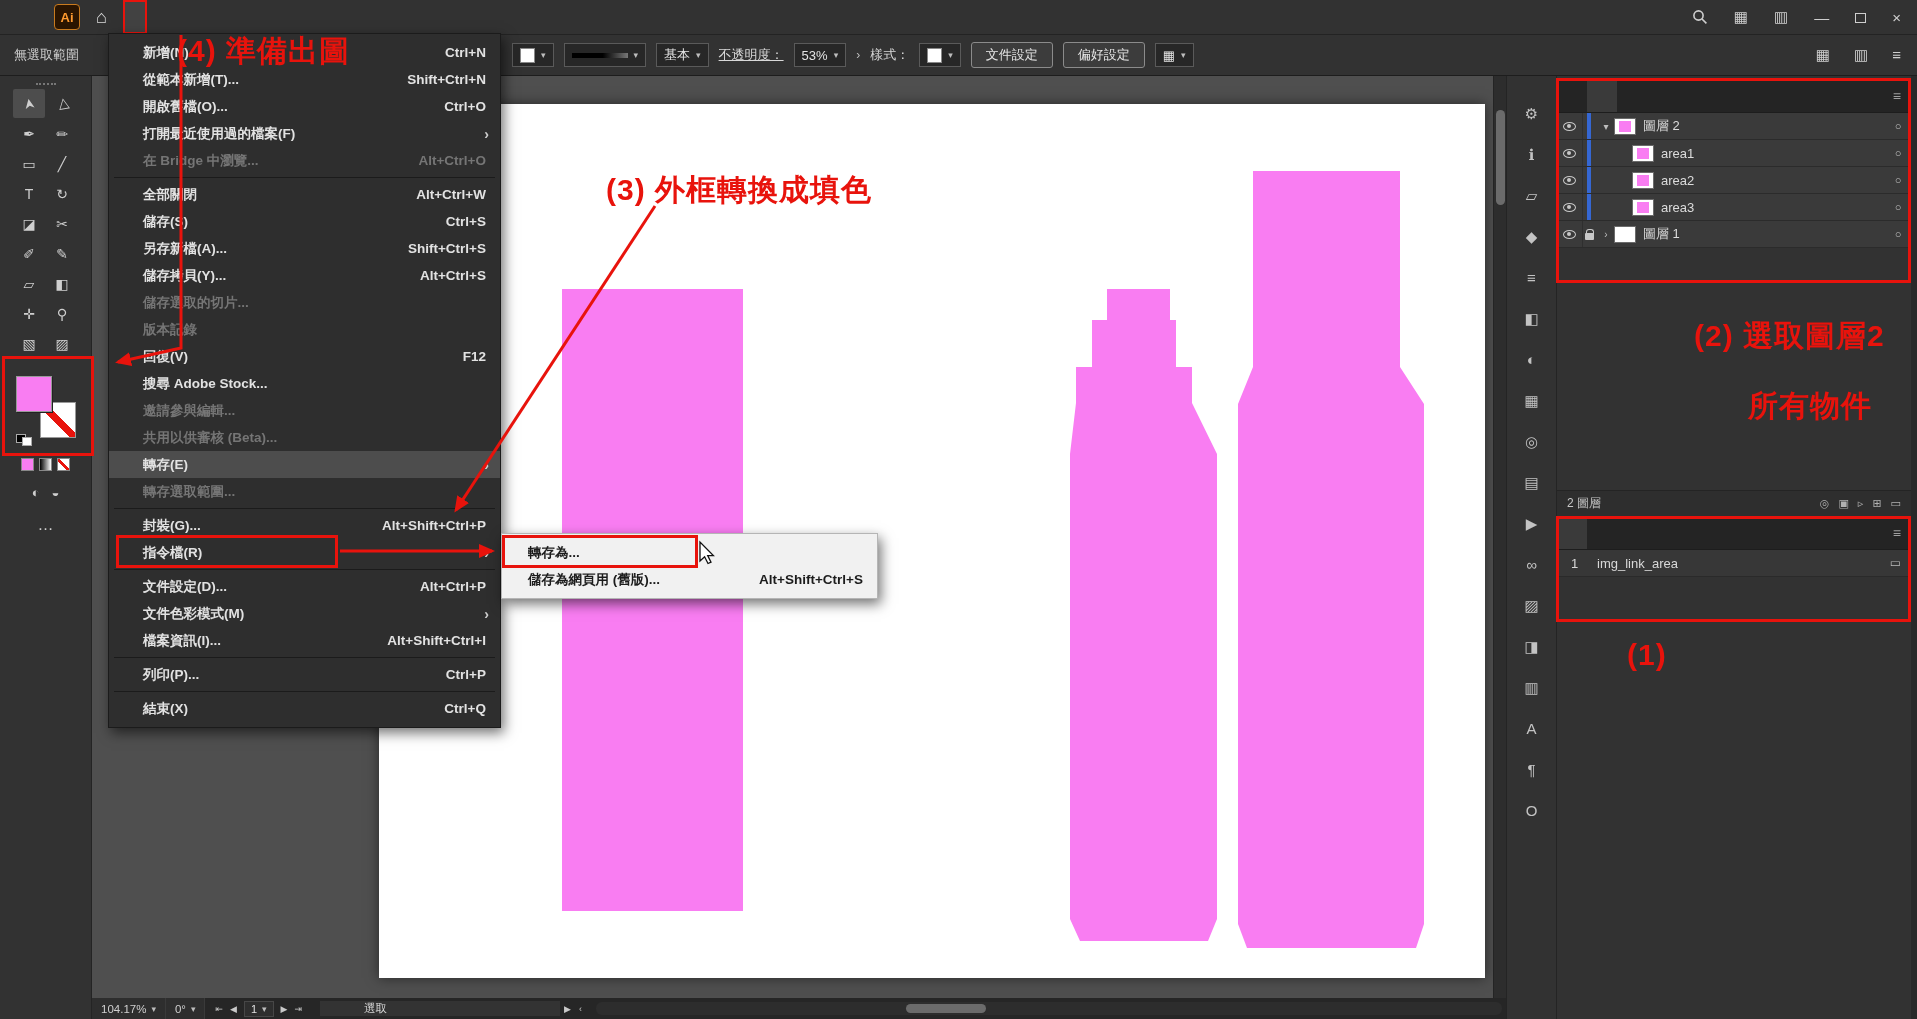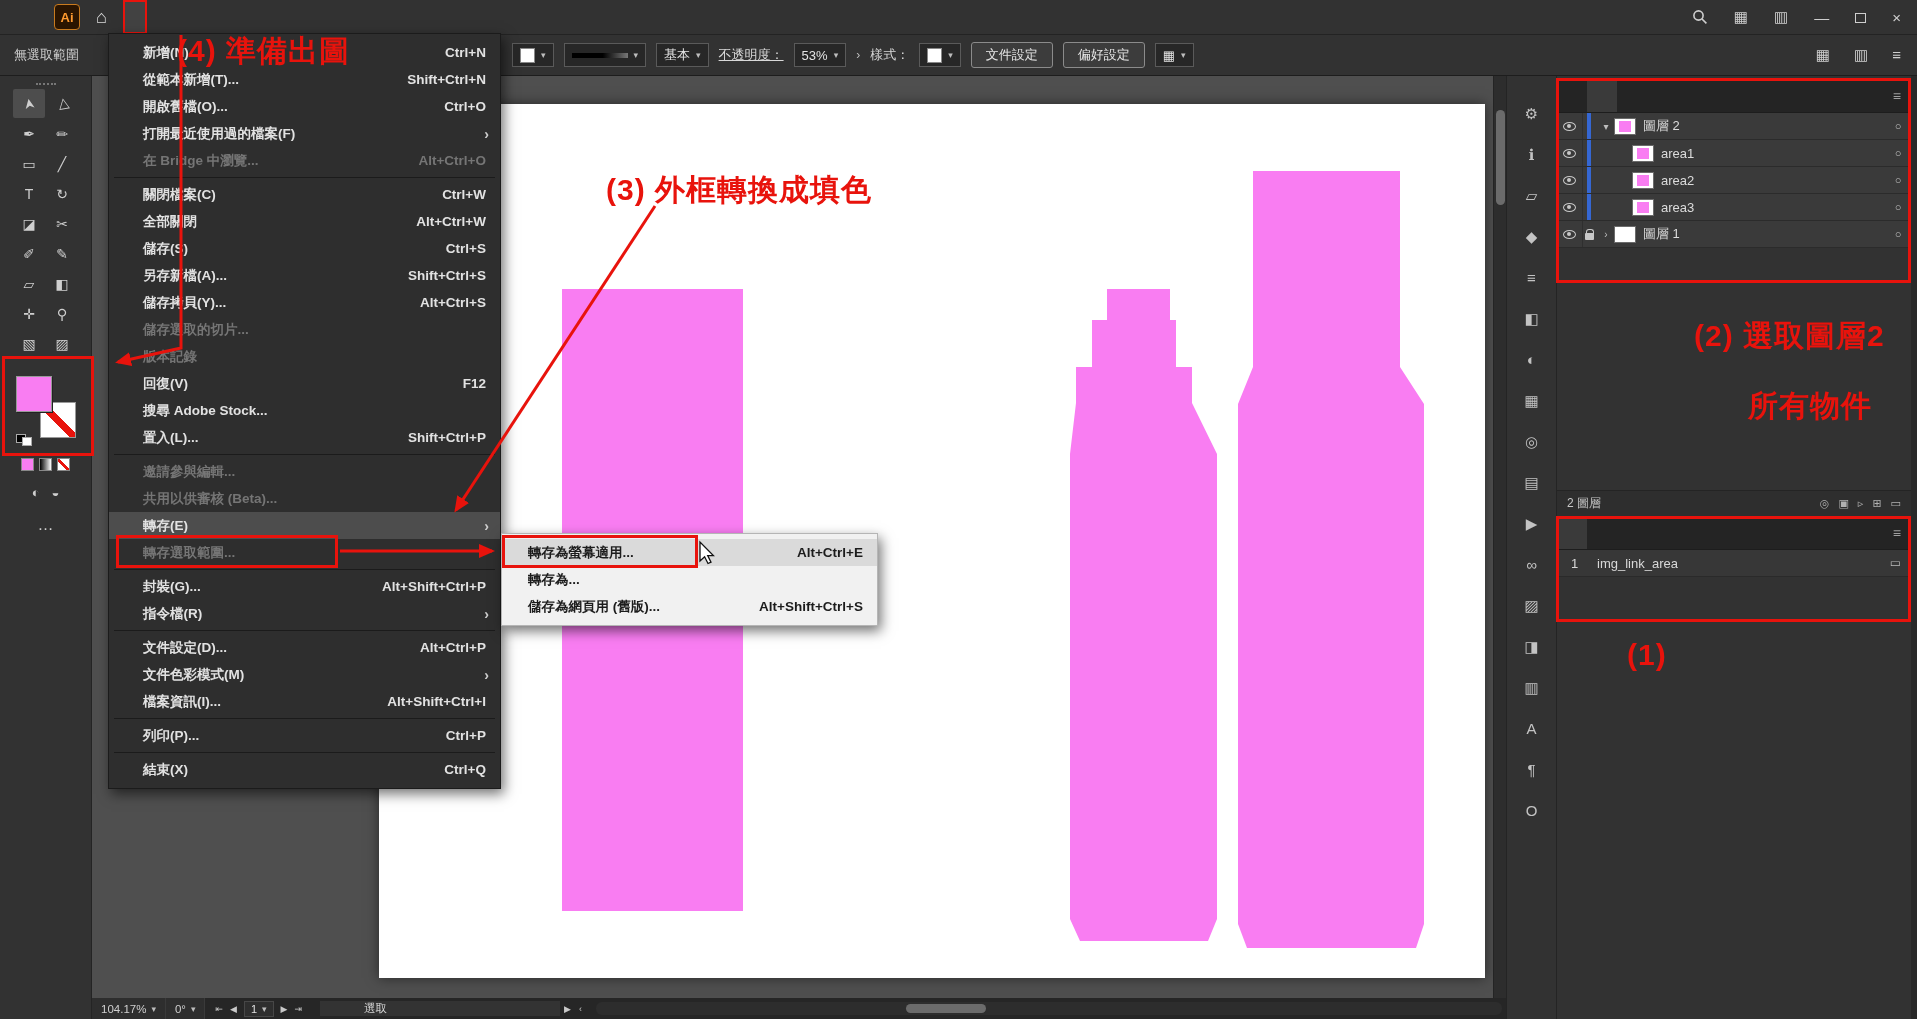--- a/index.html
+++ b/index.html
@@ -505,25 +505,20 @@
         <span class="mi-label" data-name="menu-item-label">打開最近使用過的檔案(F)</span>
         <span class="mi-shortcut" data-name="menu-item-shortcut"></span>
         <span class="mi-sub" data-name="submenu-arrow-icon">›</span>
       </div>
       <div class="menu-row disabled sep-after" data-name="file-menu-item">
         <span class="mi-label" data-name="menu-item-label">在 Bridge 中瀏覽...</span>
         <span class="mi-shortcut" data-name="menu-item-shortcut">Alt+Ctrl+O</span>
         <span class="mi-sub" data-name="submenu-arrow-icon"></span>
       </div>
       <div class="menu-row" data-name="file-menu-item">
-        <span class="mi-label" data-name="menu-item-label">關閉檔案(C)</span>
-        <span class="mi-shortcut" data-name="menu-item-shortcut">Ctrl+W</span>
-        <span class="mi-sub" data-name="submenu-arrow-icon"></span>
-      </div>
-      <div class="menu-row" data-name="file-menu-item">
         <span class="mi-label" data-name="menu-item-label">全部關閉</span>
         <span class="mi-shortcut" data-name="menu-item-shortcut">Alt+Ctrl+W</span>
         <span class="mi-sub" data-name="submenu-arrow-icon"></span>
       </div>
       <div class="menu-row" data-name="file-menu-item">
         <span class="mi-label" data-name="menu-item-label">儲存(S)</span>
         <span class="mi-shortcut" data-name="menu-item-shortcut">Ctrl+S</span>
         <span class="mi-sub" data-name="submenu-arrow-icon"></span>
       </div>
       <div class="menu-row" data-name="file-menu-item">
@@ -547,25 +542,20 @@
         <span class="mi-sub" data-name="submenu-arrow-icon"></span>
       </div>
       <div class="menu-row" data-name="file-menu-item">
         <span class="mi-label" data-name="menu-item-label">回復(V)</span>
         <span class="mi-shortcut" data-name="menu-item-shortcut">F12</span>
         <span class="mi-sub" data-name="submenu-arrow-icon"></span>
       </div>
       <div class="menu-row" data-name="file-menu-item">
         <span class="mi-label" data-name="menu-item-label">搜尋 Adobe Stock...</span>
         <span class="mi-shortcut" data-name="menu-item-shortcut"></span>
-        <span class="mi-sub" data-name="submenu-arrow-icon"></span>
-      </div>
-      <div class="menu-row sep-after" data-name="file-menu-item">
-        <span class="mi-label" data-name="menu-item-label">置入(L)...</span>
-        <span class="mi-shortcut" data-name="menu-item-shortcut">Shift+Ctrl+P</span>
         <span class="mi-sub" data-name="submenu-arrow-icon"></span>
       </div>
       <div class="menu-row disabled" data-name="file-menu-item">
         <span class="mi-label" data-name="menu-item-label">邀請參與編輯...</span>
         <span class="mi-shortcut" data-name="menu-item-shortcut"></span>
         <span class="mi-sub" data-name="submenu-arrow-icon"></span>
       </div>
       <div class="menu-row disabled" data-name="file-menu-item">
         <span class="mi-label" data-name="menu-item-label">共用以供審核 (Beta)...</span>
         <span class="mi-shortcut" data-name="menu-item-shortcut"></span>
@@ -612,24 +602,20 @@
         <span class="mi-sub" data-name="submenu-arrow-icon"></span>
       </div>
       <div class="menu-row" data-name="file-menu-item">
         <span class="mi-label" data-name="menu-item-label">結束(X)</span>
         <span class="mi-shortcut" data-name="menu-item-shortcut">Ctrl+Q</span>
         <span class="mi-sub" data-name="submenu-arrow-icon"></span>
       </div>
   </div>
 
   <div class="menu submenu" data-name="export-submenu">
-    <div class="menu-row highlight" data-name="submenu-item">
-        <span class="mi-label" data-name="menu-item-label">轉存為螢幕適用...</span>
-        <span class="mi-shortcut" data-name="menu-item-shortcut">Alt+Ctrl+E</span>
-      </div>
       <div class="menu-row" data-name="submenu-item">
         <span class="mi-label" data-name="menu-item-label">轉存為...</span>
         <span class="mi-shortcut" data-name="menu-item-shortcut"></span>
       </div>
       <div class="menu-row" data-name="submenu-item">
         <span class="mi-label" data-name="menu-item-label">儲存為網頁用 (舊版)...</span>
         <span class="mi-shortcut" data-name="menu-item-shortcut">Alt+Shift+Ctrl+S</span>
       </div>
   </div>
 

